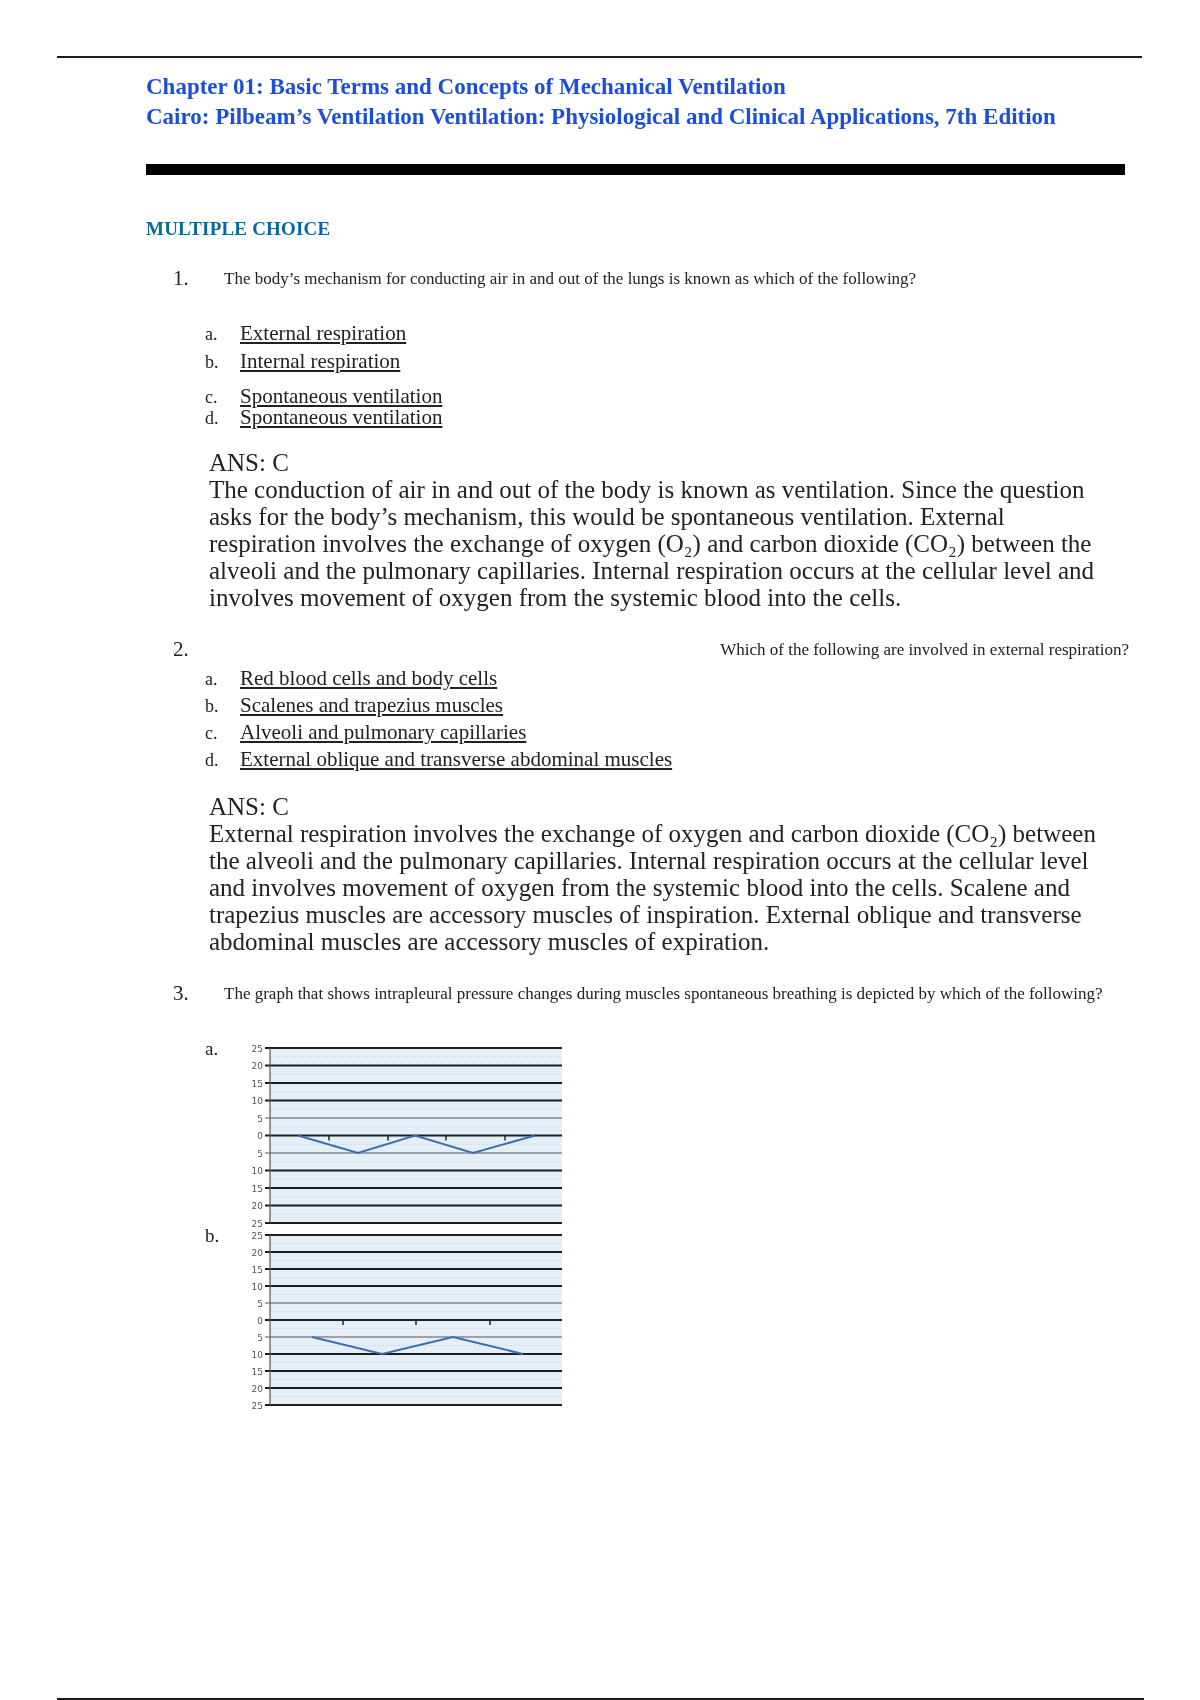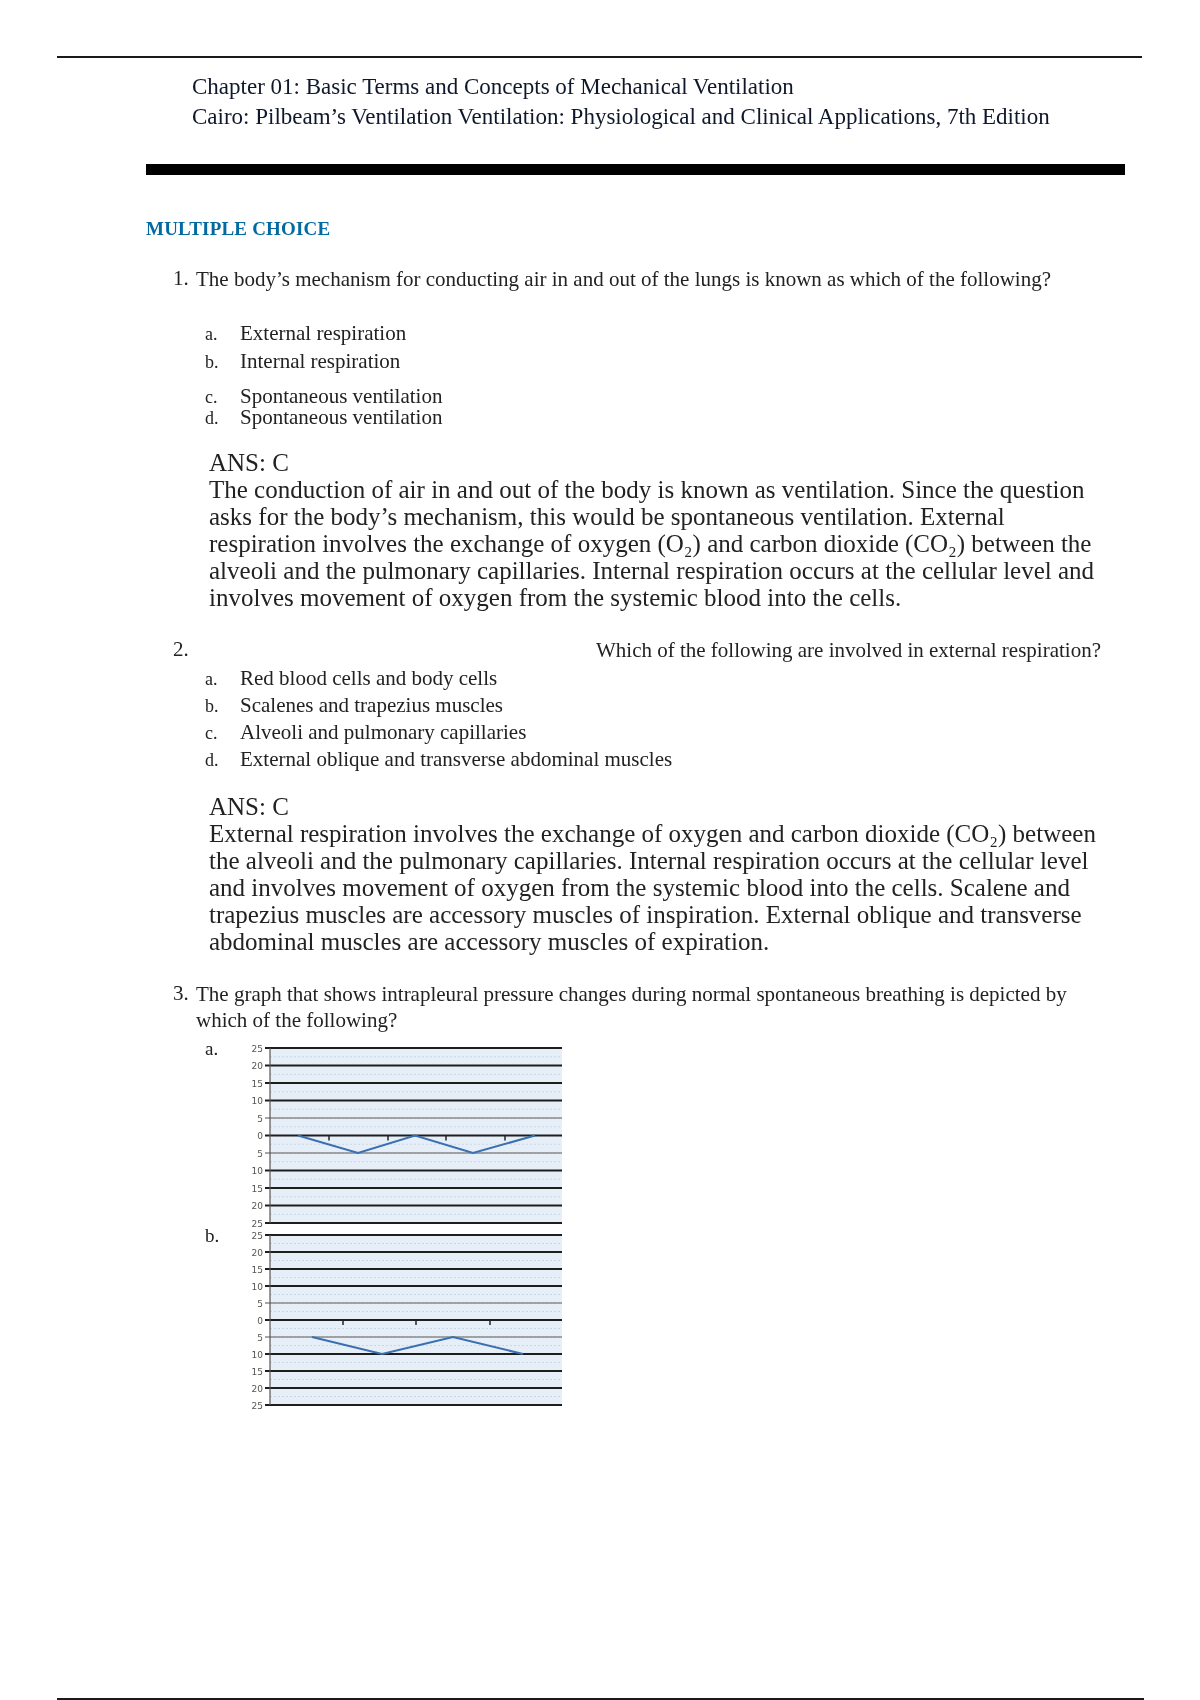--- a/index.html
+++ b/index.html
@@ -1,25 +1,25 @@
 <!DOCTYPE html>
 <html><head>
   <meta charset="utf-8">
   <style>
     html, body { margin: 0; padding: 0; background: #ffffff; }
     body { width: 1200px; height: 1700px; position: relative; overflow: hidden;
            font-family: "Liberation Serif", "DejaVu Serif", serif; color: #222; }
     .rule-top { position: absolute; left: 57px; top: 56px; width: 1085px; height: 2px; background: #1a1a1a; }
     .rule-bottom { position: absolute; left: 57px; top: 1698px; width: 1087px; height: 2px; background: #1a1a1a; }
-    .header { position: absolute; left: 146px; top: 72px; width: 980px; font-weight: normal; font-size: 23px; line-height: 30px; color: #0f172a; margin-left: 46px; }
+    .header { position: absolute; left: 146px; top: 72px; width: 980px; font-weight: bold; font-size: 23px; line-height: 30px; color: #1d4ed8; }
     .thick-bar { position: absolute; left: 146px; top: 164px; width: 979px; height: 11px; background: #000; }
     .section-title { position: absolute; left: 146px; top: 218px; font-weight: bold; font-size: 19px; color: #0369a1; letter-spacing: 0.2px; }
     .q-num { position: absolute; left: 173px; font-size: 21px; }
-    .q-text { position: absolute; left: 196px; width: 905px; font-size: 21px; line-height: 26px; }
-    .opt { position: absolute; left: 205px; font-size: 21px; line-height: 26px; }
+    .q-text { position: absolute; left: 224px; width: 905px; font-size: 17px; line-height: 26px; }
+    .opt { position: absolute; left: 205px; font-size: 21px; line-height: 26px; text-decoration: underline; }
     .opt .letter { display: inline-block; width: 35px; font-size: 18px; }
     .ans { position: absolute; left: 209px; width: 905px; font-size: 25px; line-height: 27px; color: #222; }
     .ans-label { display: block; }
     .graph-label { position: absolute; left: 205px; font-size: 19px; }
     .chart { position: absolute; }
   </style>
 </head>
 <body>
 
 <div class="rule-top"></div>
@@ -69,21 +69,21 @@
     <span class="letter">d.</span><span>External oblique and transverse abdominal muscles</span>
   </div>
   <div class="ans" style="top:793px;">
     <span class="ans-label">ANS:  C</span>
     <span>External respiration involves the exchange of oxygen and carbon dioxide (CO₂) between the alveoli and the pulmonary capillaries. Internal respiration occurs at the cellular level and involves movement of oxygen from the systemic blood into the cells. Scalene and trapezius muscles are accessory muscles of inspiration. External oblique and transverse abdominal muscles are accessory muscles of expiration.</span>
   </div>
 </div>
 
 <div>
   <div class="q-num" style="top:981px;">3.</div>
-  <div class="q-text" style="top:981px;">The graph that shows intrapleural pressure changes during normal spontaneous breathing is depicted by which of the following?</div>
+  <div class="q-text" style="top:981px;">The graph that shows intrapleural pressure changes during muscles spontaneous breathing is depicted by which of the following?</div>
 
   <div class="graph-label" style="top:1038px;">a.</div>
   <svg class="chart" style="left:230px; top:1040px;" width="340" height="190" id="chart-a">
       <rect x="40" y="8" width="292" height="175" fill="#e6eef7"></rect>
       <line x1="40" x2="332" y1="16.75" y2="16.75" stroke="#c9d6e6" stroke-width="1" stroke-dasharray="2 2"></line>
       <line x1="40" x2="332" y1="25.5" y2="25.5" stroke="#c9d6e6" stroke-width="1" stroke-dasharray="2 2"></line>
       <line x1="40" x2="332" y1="34.25" y2="34.25" stroke="#c9d6e6" stroke-width="1" stroke-dasharray="2 2"></line>
       <line x1="40" x2="332" y1="43" y2="43" stroke="#c9d6e6" stroke-width="1" stroke-dasharray="2 2"></line>
       <line x1="40" x2="332" y1="51.75" y2="51.75" stroke="#c9d6e6" stroke-width="1" stroke-dasharray="2 2"></line>
       <line x1="40" x2="332" y1="60.5" y2="60.5" stroke="#c9d6e6" stroke-width="1" stroke-dasharray="2 2"></line>

